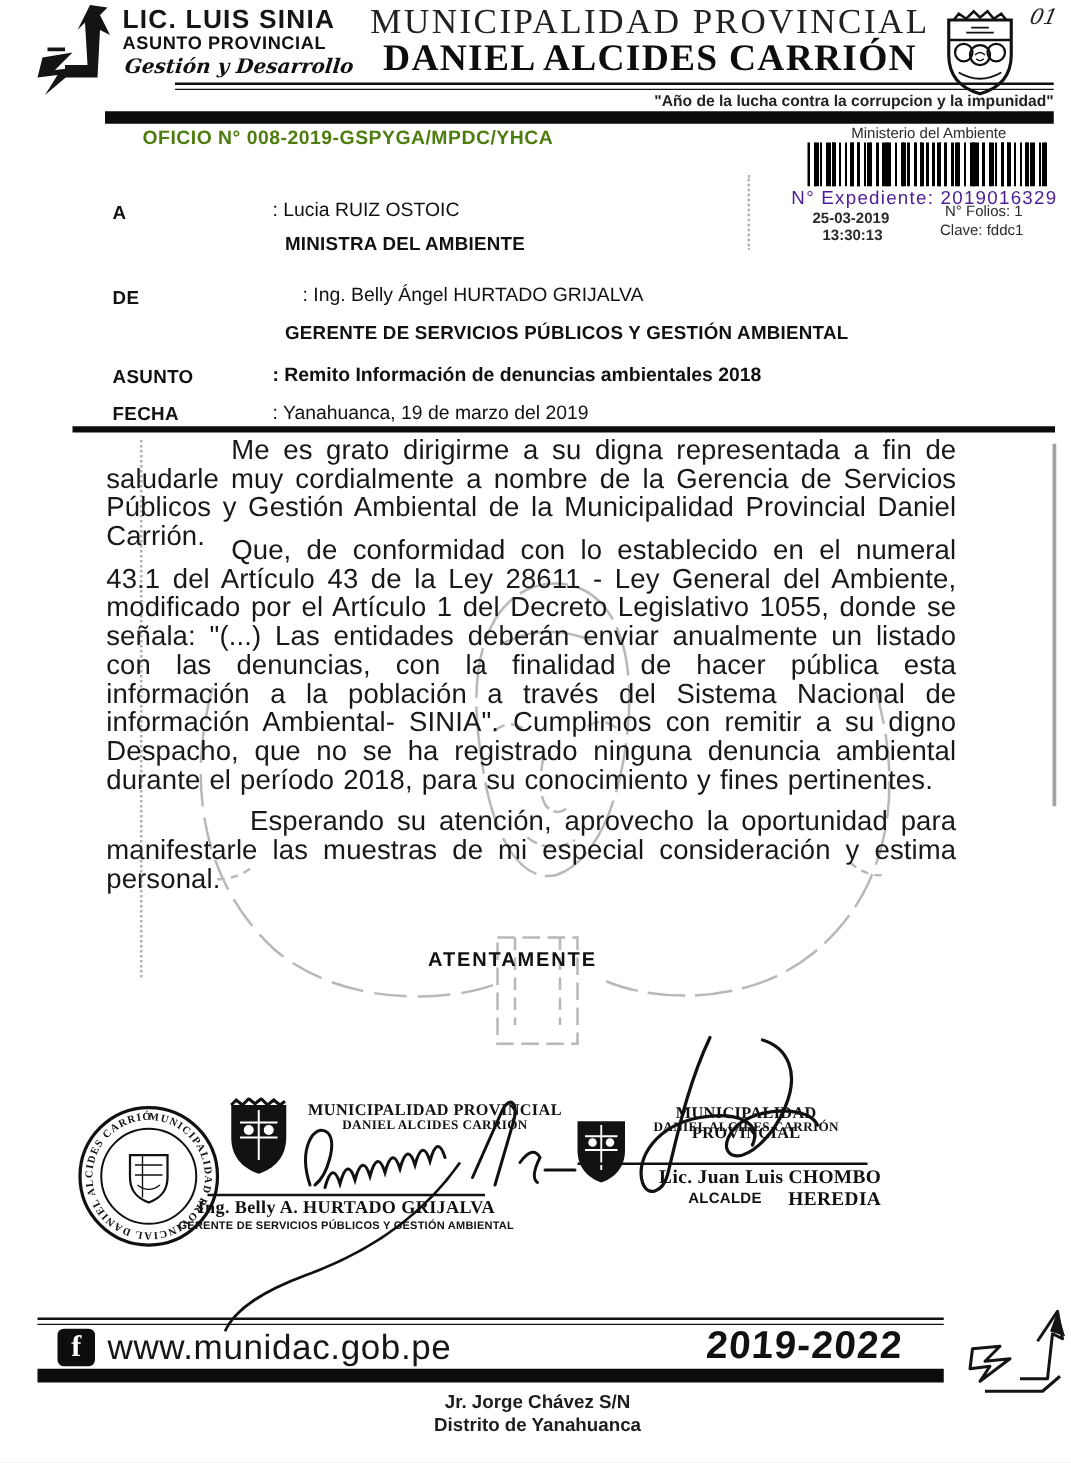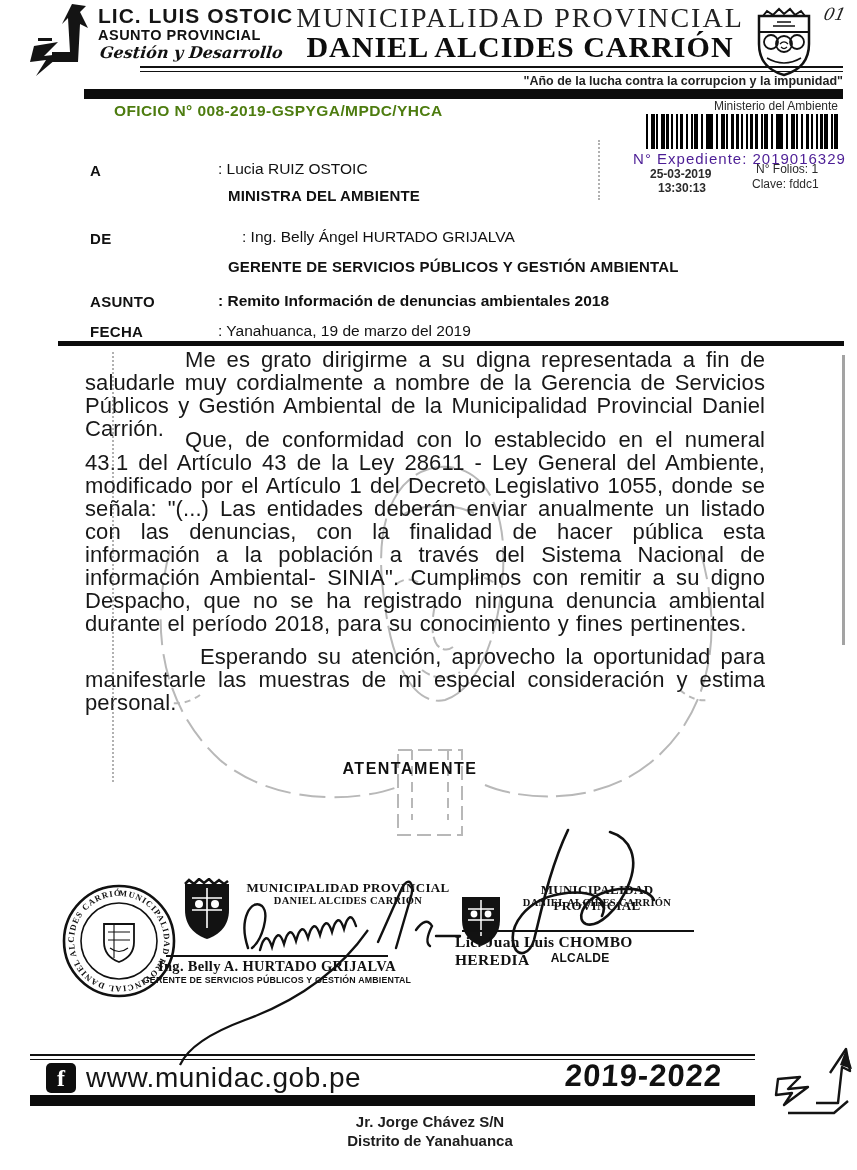--- a/index.html
+++ b/index.html
@@ -62,21 +62,21 @@
 
 <div id="page">
 
   <div class="abs" style="left:28px;top:2px;width:68px;height:88px;">
     <svg width="68" height="88" viewBox="0 0 68 88">
       <path d="M44 2 L58 4 L52 10 L60 26 L52 22 L50 60 L24 60 L24 50 L42 50 L40 16 L34 22 Z" fill="#141414"></path>
       <path d="M6 44 L30 40 L16 54 L34 52 L8 74 L18 58 L2 60 Z" fill="#141414"></path>
       <rect x="10" y="36" width="14" height="3" fill="#141414"></rect>
     </svg>
   </div>
-  <div class="abs hdr-name scan" style="left:98px;top:6px;">LIC. LUIS OSTOIC</div>
+  <div class="abs hdr-name scan" style="left:98px;top:6px;">LIC. LUIS SINIA</div>
   <div class="abs hdr-role" style="left:98px;top:27px;">ASUNTO PROVINCIAL</div>
   <div class="abs hdr-motto" style="left:100px;top:43px;">Gestión y Desarrollo</div>
 
   <div class="abs title1" style="left:295px;top:2px;width:450px;text-align:center;">MUNICIPALIDAD PROVINCIAL</div>
   <div class="abs title2" style="left:295px;top:30px;width:450px;text-align:center;">DANIEL ALCIDES CARRIÓN</div>
 
   <div class="abs" style="left:753px;top:6px;width:62px;height:74px;">
     <svg width="62" height="74" viewBox="0 0 62 74">
       <path d="M6 10 h50 v28 c0 18 -11 27 -25 31 C17 65 6 56 6 38 Z" fill="none" stroke="#111" stroke-width="2.5"></path>
       <path d="M10 10 l4 -5 6 4 6 -6 5 5 6 -5 5 6 6 -4 4 5" fill="none" stroke="#111" stroke-width="2"></path>
@@ -90,21 +90,21 @@
     </svg>
   </div>
   <div class="abs hand" style="left:824px;top:4px;">01</div>
 
   <div class="abs dline" style="left:140px;top:66px;width:703px;"></div>
   <div class="abs slogan" style="left:420px;top:74px;width:423px;text-align:right;">"Año de la lucha contra la corrupcion y la impunidad"</div>
   <div class="abs bar" style="left:84px;top:89px;width:759px;height:10px;"></div>
 
   <div class="abs oficio" style="left:114px;top:102px;">OFICIO N° 008-2019-GSPYGA/MPDC/YHCA</div>
 
-  <div class="abs stamp-txt" style="left:648px;top:99px;width:190px;text-align:right;">Ministerio del Ambiente</div>
+  <div class="abs stamp-txt" style="left:648px;top:99px;width:190px;text-align:center;">Ministerio del Ambiente</div>
   <div class="abs barcode" style="left:646px;top:114px;width:192px;height:35px;"></div>
   <div class="abs stamp-big" style="left:632px;top:150px;width:215px;text-align:center;">N° Expediente: 2019016329</div>
   <div class="abs stamp-txt b" style="left:650px;top:167px;">25-03-2019</div>
   <div class="abs stamp-txt b" style="left:658px;top:181px;">13:30:13</div>
   <div class="abs stamp-txt" style="left:756px;top:162px;">N° Folios: 1</div>
   <div class="abs stamp-txt" style="left:752px;top:177px;">Clave: fddc1</div>
 
   <div class="abs flabel" style="left:90px;top:162px;">A</div>
   <div class="abs fvalue" style="left:218px;top:160px;">: Lucia RUIZ OSTOIC</div>
   <div class="abs fvalue2" style="left:228px;top:187px;">MINISTRA DEL AMBIENTE</div>
@@ -213,21 +213,21 @@
   <div class="abs" style="left:490px;top:828px;width:220px;height:130px;">
     <svg width="220" height="130" viewBox="0 0 220 130">
       <g fill="none" stroke="#111" stroke-width="2.6" stroke-linecap="round">
         <path d="M78 2 C60 40 52 80 44 112 C40 126 28 130 24 118 C18 98 36 72 70 66 C100 61 120 70 112 88"></path>
         <path d="M120 4 C140 10 150 30 138 58 C128 82 108 100 96 96 C86 92 92 74 110 66 C132 57 158 60 164 72"></path>
       </g>
     </svg>
   </div>
 
   <div class="abs sig-line" style="left:462px;top:930px;width:232px;"></div>
-  <div class="abs sig-name" style="left:455px;top:933px;width:250px;text-align:left;font-size:15.5px;">Lic. Juan Luis CHOMBO HEREDIA</div>
+  <div class="abs sig-name" style="left:455px;top:933px;width:250px;text-align:right;font-size:15.5px;">Lic. Juan Luis CHOMBO HEREDIA</div>
   <div class="abs sig-title" style="left:455px;top:951px;width:250px;text-align:center;font-size:12px;">ALCALDE</div>
 
   <div class="abs dline" style="left:30px;top:1054px;width:725px;"></div>
 
   <div class="abs fb" style="left:46px;top:1063px;">f</div>
   <div class="abs web" style="left:86px;top:1062px;">www.munidac.gob.pe</div>
   <div class="abs period" style="left:565px;top:1058px;">2019-2022</div>
 
   <div class="abs bar" style="left:30px;top:1095px;width:725px;height:11px;"></div>
 

